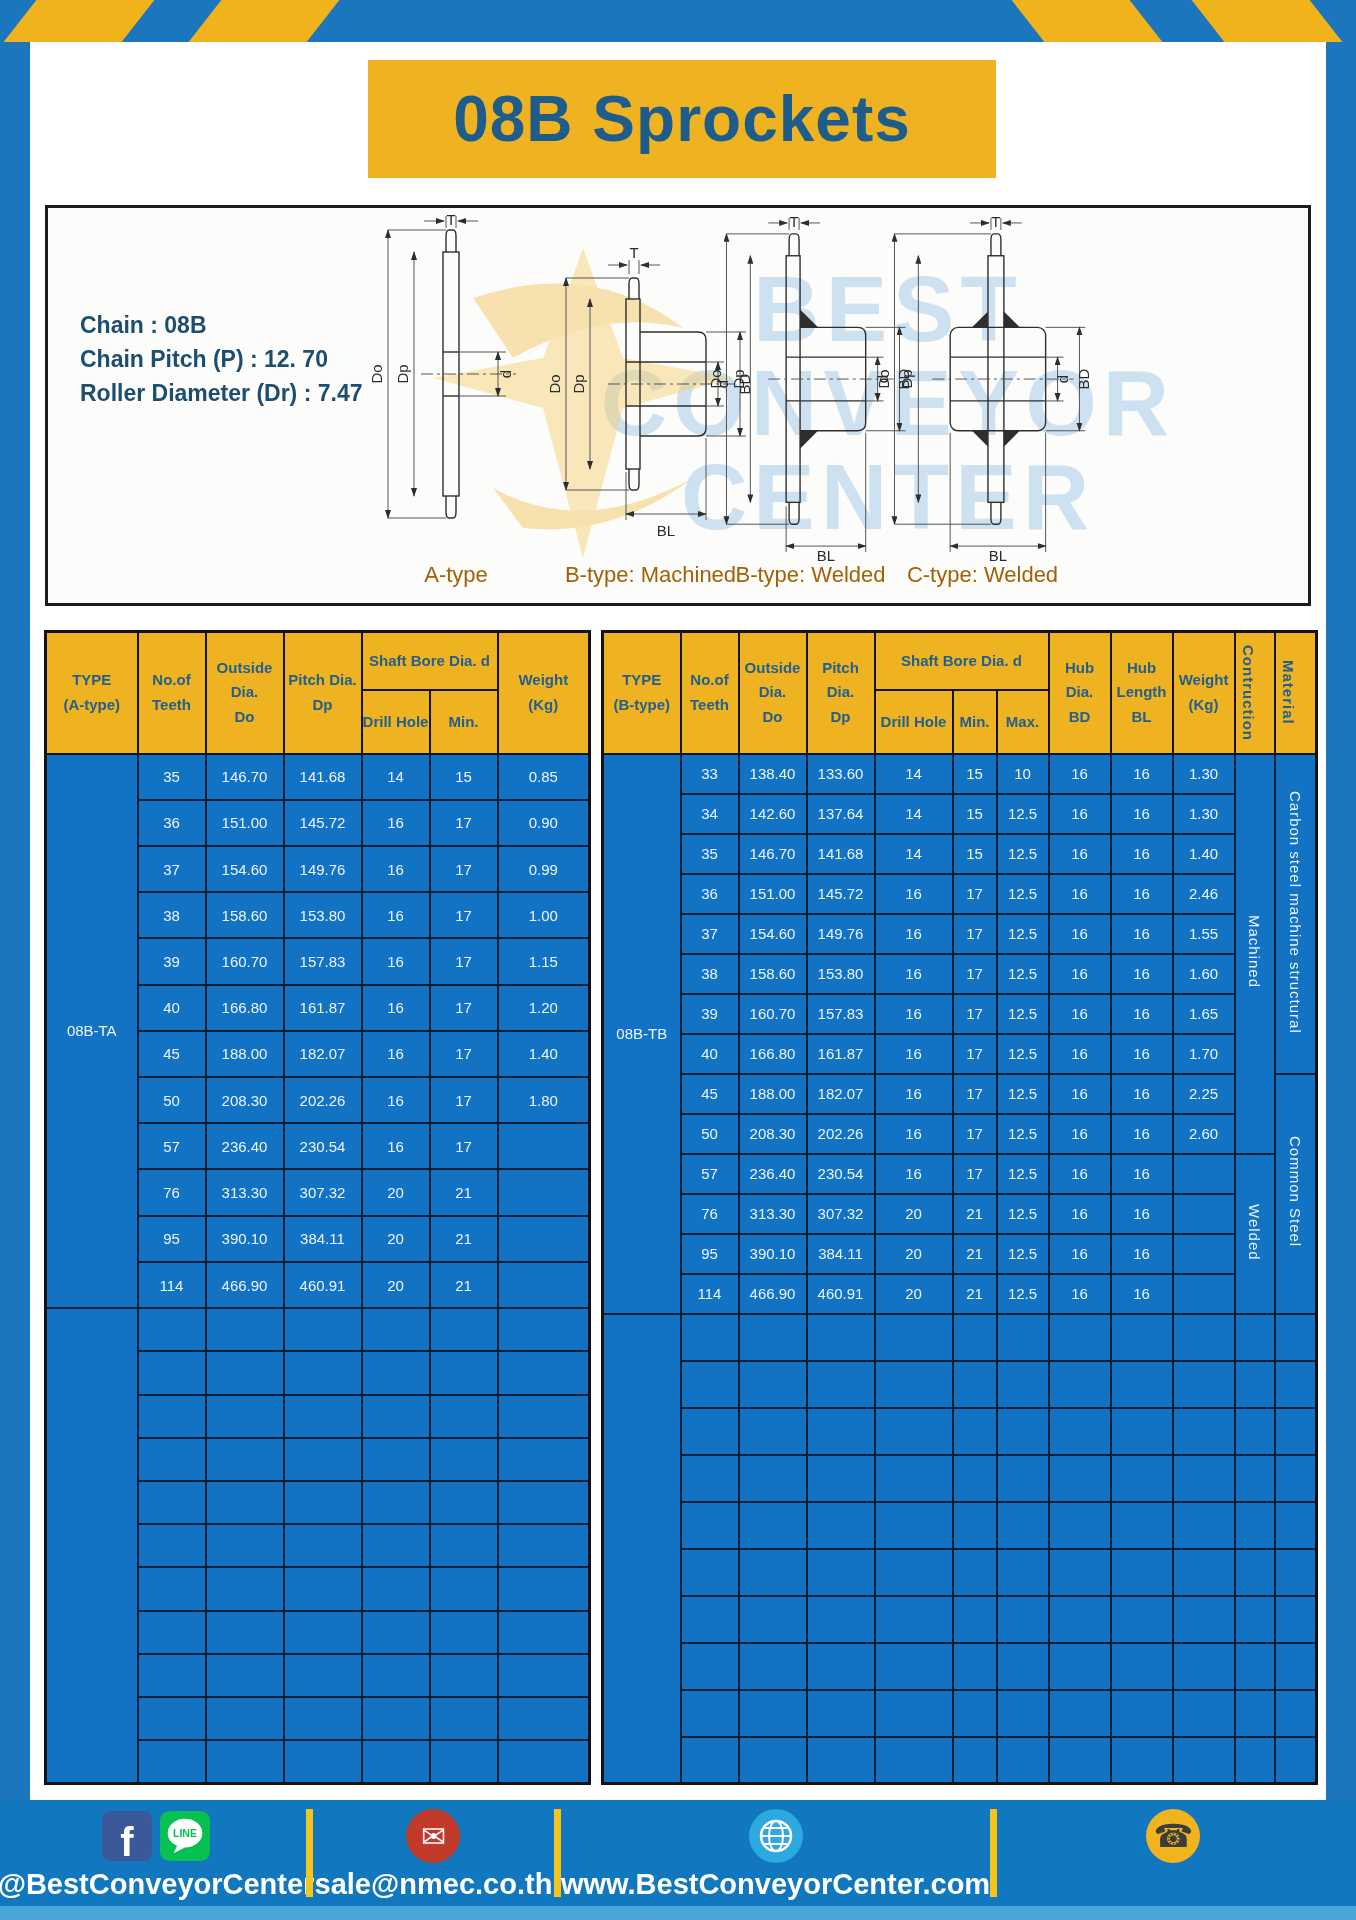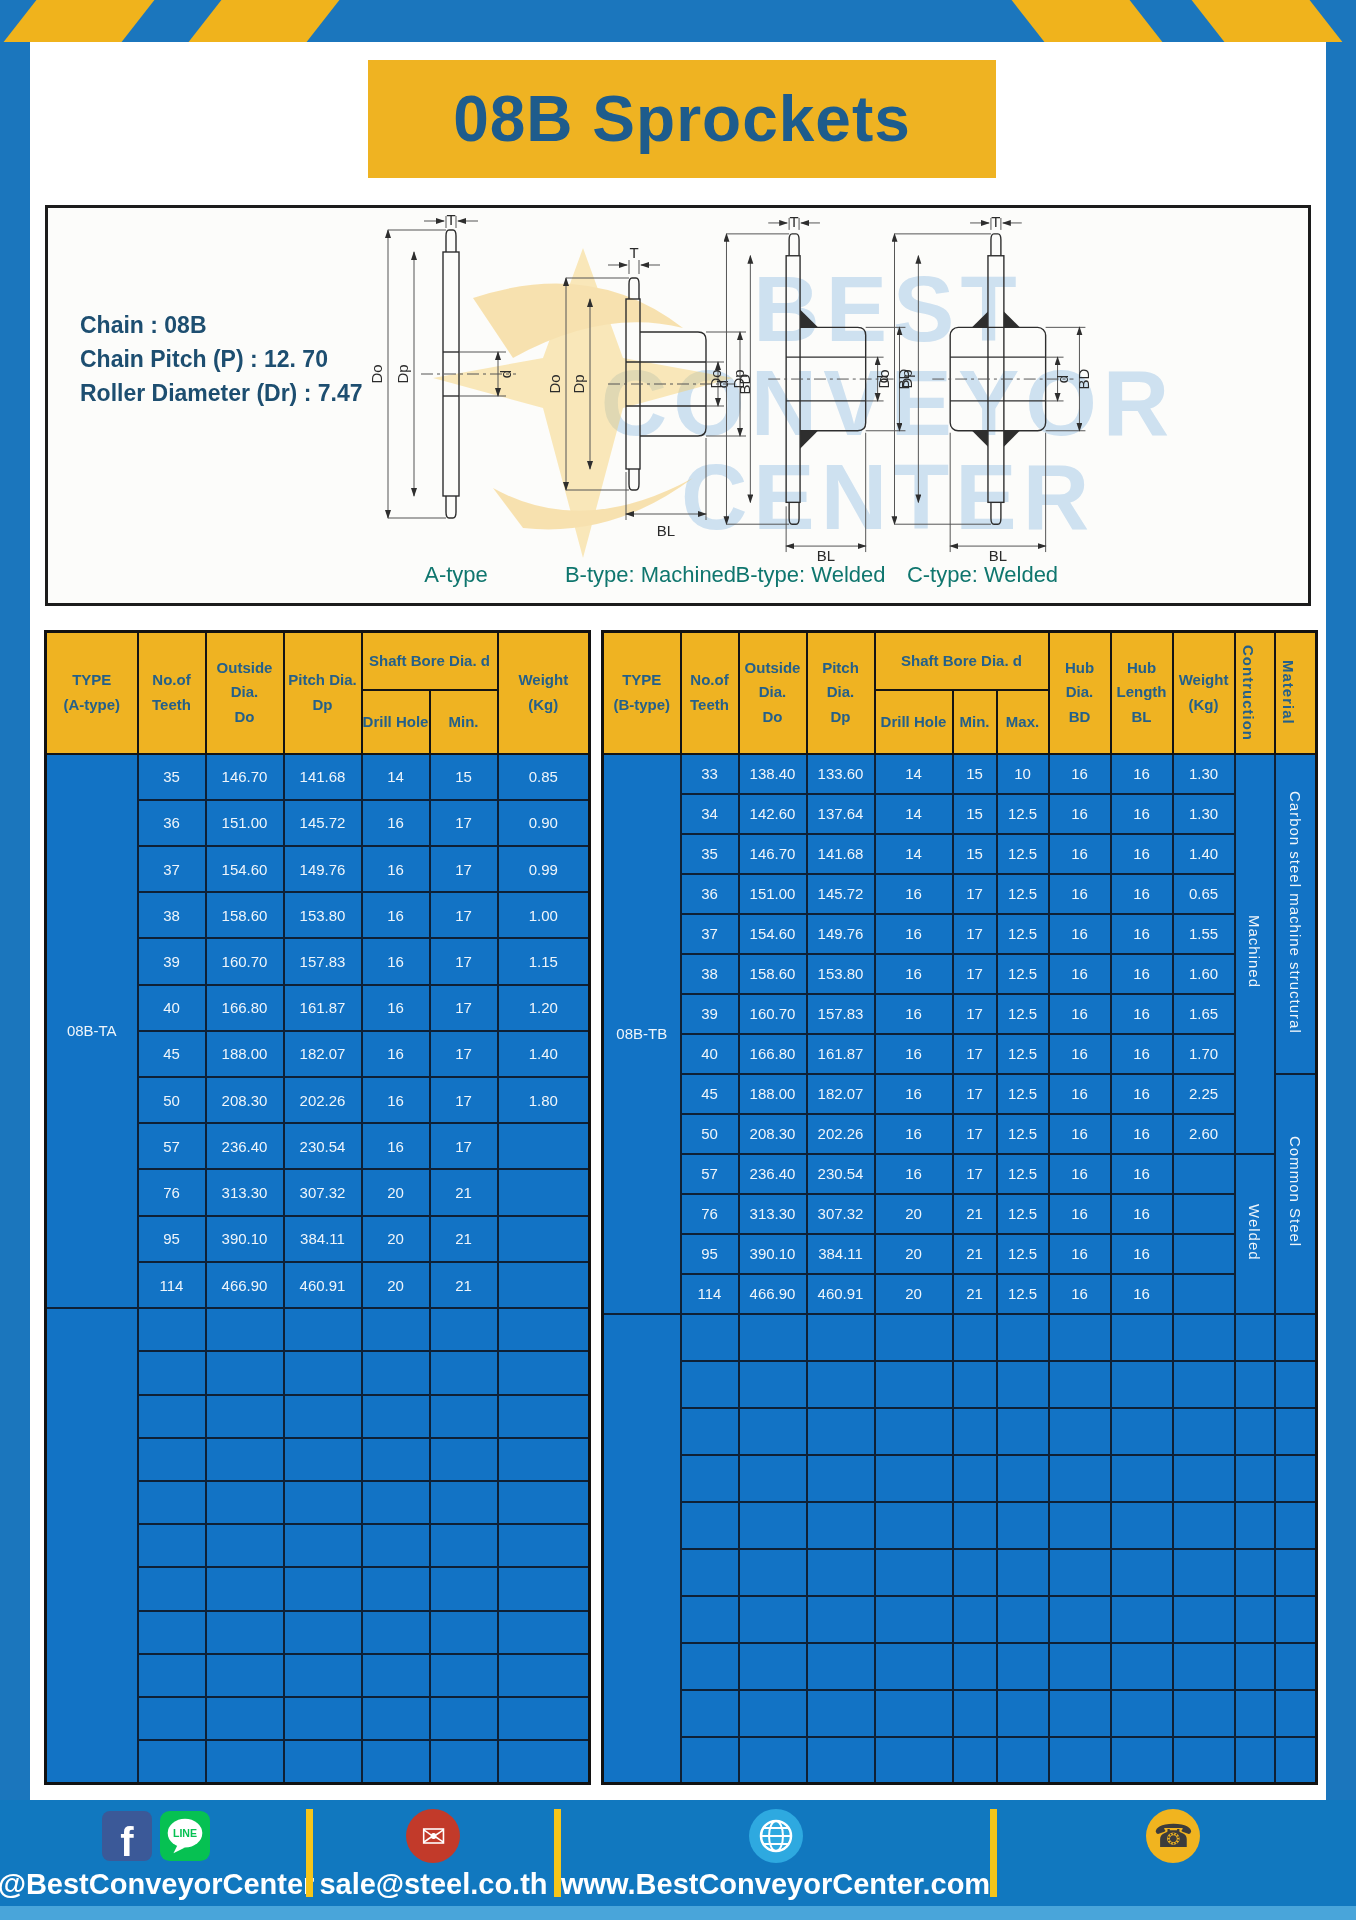--- a/index.html
+++ b/index.html
@@ -24,21 +24,21 @@
 
   
   #diagram-box{position:absolute;left:15px;top:163px;width:1260px;height:395px;border:3px solid #1c1c1c;
     background:#fcfcfa;overflow:hidden;}
   #specs{position:absolute;left:32px;top:100px;z-index:2;}
   .spec-line{font-size:23px;font-weight:bold;color:#1d4e70;line-height:34px;white-space:nowrap;}
   #watermark{position:absolute;left:470px;top:55px;width:740px;z-index:0;text-align:center;
     font-size:92px;font-weight:bold;color:#a9cbe8;opacity:.55;line-height:1.02;letter-spacing:6px;}
   #yellow-mark{position:absolute;left:385px;top:30px;z-index:0;opacity:.45;}
   .figure{position:absolute;top:6px;height:376px;display:flex;flex-direction:column;align-items:center;z-index:1;}
-  .figure .flabel{margin-top:auto;font-size:22px;color:#0f766e;padding-bottom:2px;white-space:nowrap;text-align:right;}
+  .figure .flabel{margin-top:auto;font-size:22px;color:#a16207;padding-bottom:2px;white-space:nowrap;text-align:right;}
   .fig-a{left:318px;width:180px;}
   .fig-bm{left:490px;width:225px;}
   .fig-bw{left:650px;width:225px;}
   .fig-cw{left:822px;width:225px;}
   .tech{stroke:#2e2e2e;stroke-width:1.4;fill:none;}
   .tech-thin{stroke:#555;stroke-width:1;fill:none;}
   .dimtxt{font-size:15px;fill:#2b2b2b;font-family:"Liberation Sans",sans-serif;}
   .solid{fill:#2e2e2e;stroke:none;}
 
   
@@ -610,21 +610,21 @@
             </tr>
             <tr class="drow">
               <td>36</td>
               <td>151.00</td>
               <td>145.72</td>
               <td>16</td>
               <td>17</td>
               <td>12.5</td>
               <td>16</td>
               <td>16</td>
-              <td>0.65</td>
+              <td>2.46</td>
             </tr>
             <tr class="drow">
               <td>37</td>
               <td>154.60</td>
               <td>149.76</td>
               <td>16</td>
               <td>17</td>
               <td>12.5</td>
               <td>16</td>
               <td>16</td>
@@ -884,21 +884,21 @@
         </div>
         <div class="flab">@BestConveyorCenter</div>
       </div>
       <div class="fdiv"></div>
       <div class="fcell" style="width:246px">
         <div class="icons">
           <div class="circle email">
               <span>✉</span>
             </div>
         </div>
-        <div class="flab">sale@steel.co.th</div>
+        <div class="flab">sale@nmec.co.th</div>
       </div>
       <div class="fdiv"></div>
       <div class="fcell" style="width:430px">
         <div class="icons">
           <div class="circle globe">
             <svg width="40" height="40" viewBox="0 0 40 40">
               <circle cx="20" cy="20" r="15" fill="none" stroke="#ffffff" stroke-width="2.5"></circle>
               <ellipse cx="20" cy="20" rx="7" ry="15" fill="none" stroke="#ffffff" stroke-width="2"></ellipse>
               <line x1="5" y1="20" x2="35" y2="20" stroke="#ffffff" stroke-width="2"></line>
               <line x1="7" y1="12" x2="33" y2="12" stroke="#ffffff" stroke-width="2"></line>

